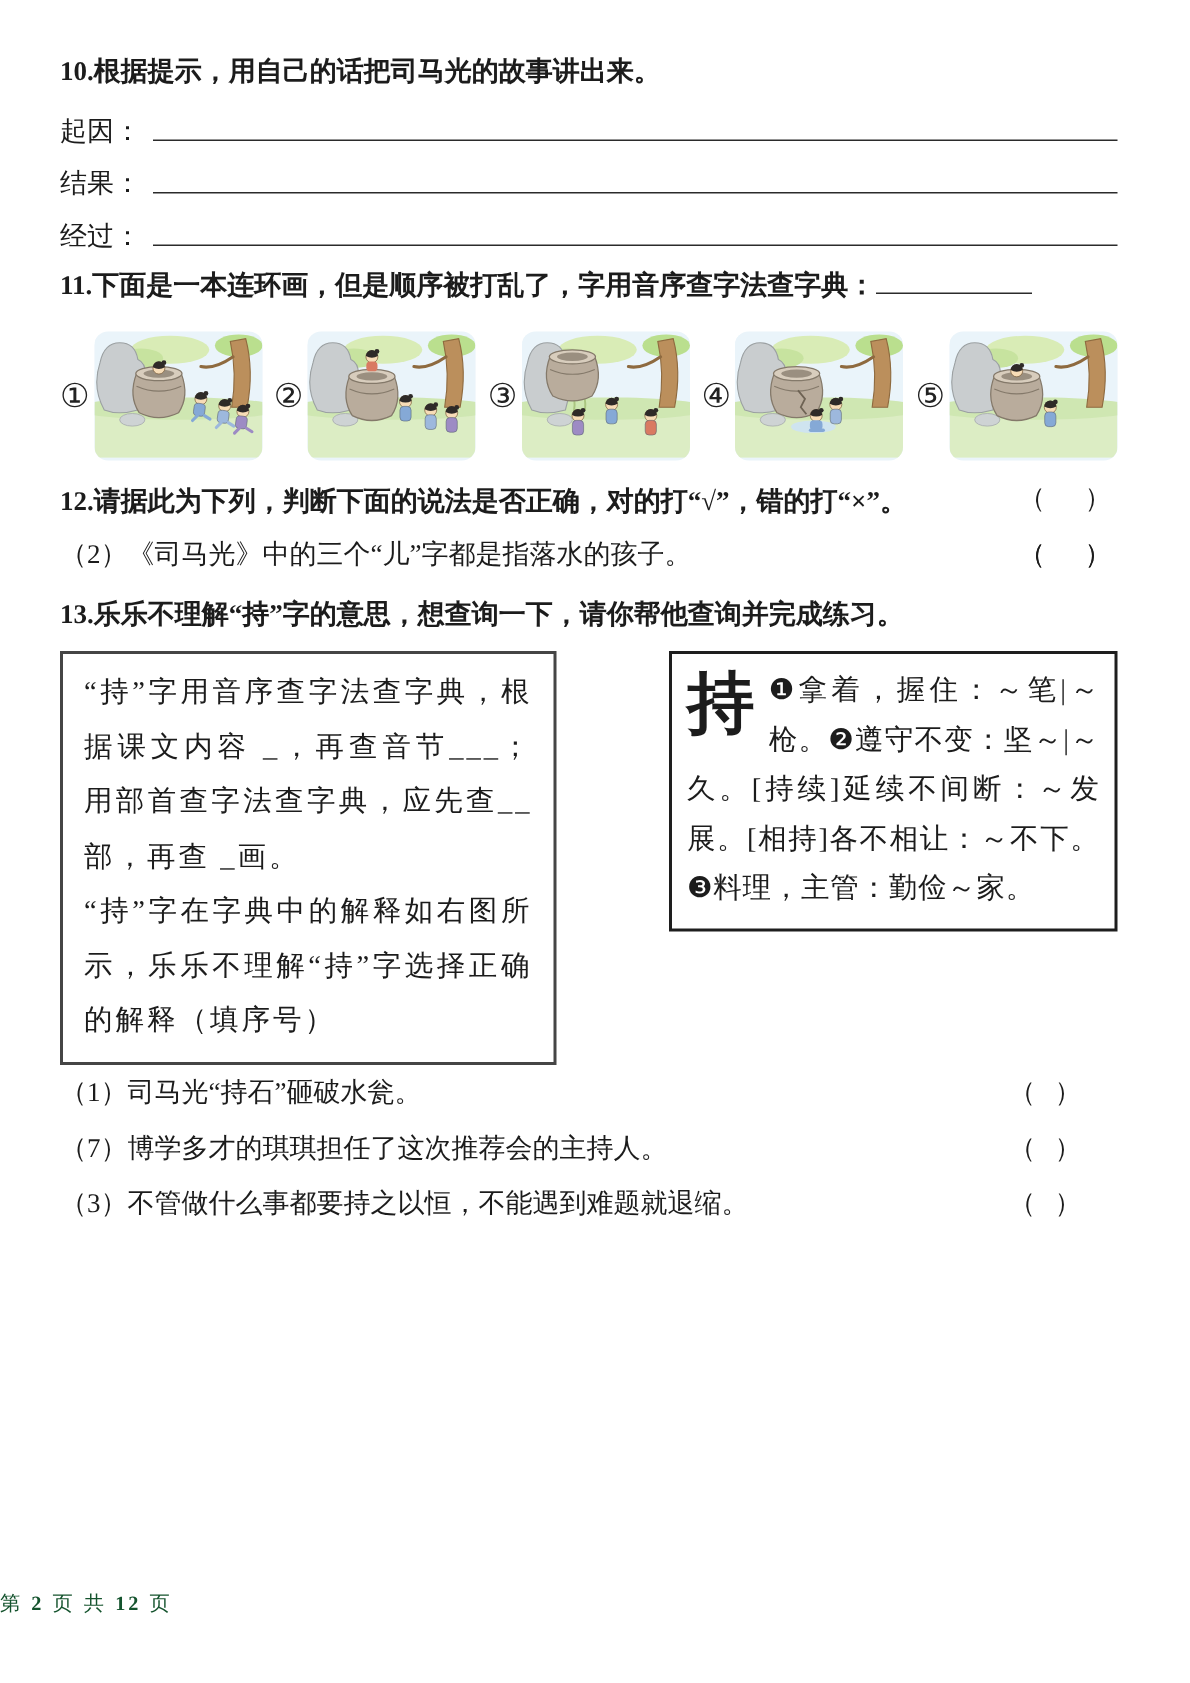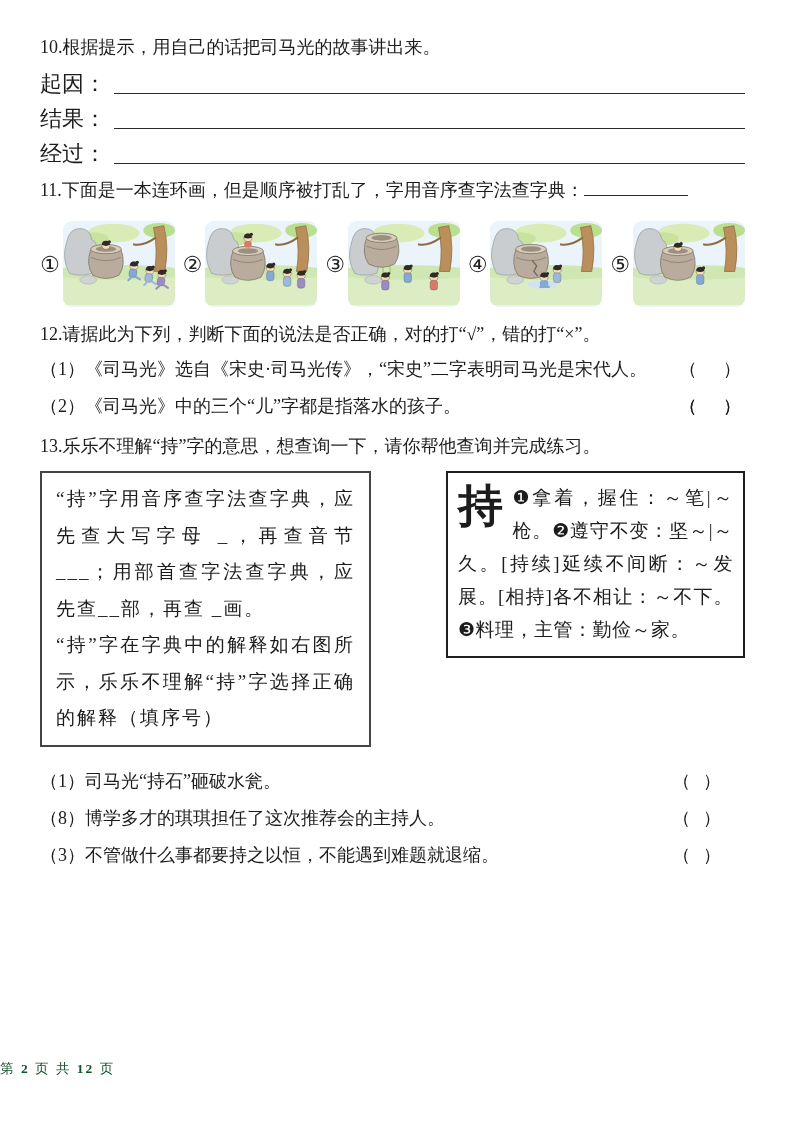--- a/index.html
+++ b/index.html
@@ -16,33 +16,33 @@
   .title{
     text-align:center;
     font-size:35px;
     font-weight:bold;
     letter-spacing:0.5px;
     margin:8px 0 14px;
     white-space:nowrap;
   }
   .t-blue{color:#157fd2;}
   .t-red{color:#ee1111;}
-  .q-line{font-size:18px;line-height:34px;}
+  .q-line{font-size:18px;line-height:34px;font-weight:bold;}
   .mt{margin-top:4px;}
-  .blank-row{display:flex;align-items:flex-end;height:35px;font-size:22px;}
+  .blank-row{display:flex;align-items:flex-end;height:35px;font-size:18px;}
   .blank-line{flex:1;border-bottom:1.5px solid #2b2b2b;margin:0 0 5px 8px;}
   .inline-blank{display:inline-block;width:104px;height:18px;border-bottom:1.5px solid #2b2b2b;vertical-align:baseline;}
   .panels-row{display:flex;justify-content:space-between;align-items:center;margin:14px 0 10px;}
   .panel-unit{display:flex;align-items:center;}
   .panel-num{font-size:22px;margin-right:3px;font-family:"DejaVu Sans",sans-serif;color:#222;}
   .panel-art{width:112px;height:86px;border-radius:9px;overflow:hidden;background:#eaf4fa;}
   .panel-art svg{display:block;}
   .judge-item{position:relative;font-size:18px;line-height:37px;padding-right:64px;}
   .judge-item .paren{position:absolute;right:0;bottom:0;letter-spacing:4px;}
-  .bottom-items{margin-top:16px;}
+  .bottom-items{}
   .bottom-items .judge-item{padding-right:150px;}
   .bottom-items .paren{right:20px;}
   .boxes-row{display:flex;align-items:flex-start;margin-top:8px;}
   .left-box{
     width:332px;box-sizing:border-box;
     border:2px solid #454545;
     padding:8px 14px;
     font-size:19px;line-height:36.5px;
     letter-spacing:2px;text-align:justify;
   }
@@ -304,52 +304,51 @@
           </svg>
         </div>
     </div>
   </div>
 
   <div class="q-line">
     <span>12.</span><span>请据此为下列，判断下面的说法是否正确，对的打“√”，错的打“×”。</span>
   </div>
 
   <div class="judge-item">
-    <span>（1）《司马光》选自《宋史·司马光传》，“宋史”二字表明司马光是宋代人。</span>
     <span class="paren">（　）</span>
   </div>
   <div class="judge-item">
     <span>（2）《司马光》中的三个“儿”字都是指落水的孩子。</span>
     <span class="paren">（　）</span>
   </div>
   <div class="judge-item">
     <span class="paren">（　）</span>
   </div>
 
   <div class="q-line mt">
     <span>13.</span><span>乐乐不理解“持”字的意思，想查询一下，请你帮他查询并完成练习。</span>
   </div>
 
   <div class="boxes-row">
     <div class="left-box">
-      <p>“持”字用音序查字法查字典，应先查大写字母 _，再查音节___；用部首查字法查字典，应先查__部，再查 _画。</p>
+      <p>“持”字用音序查字法查字典，根据课文内容 _，再查音节___；用部首查字法查字典，应先查__部，再查 _画。</p>
       <p>“持”字在字典中的解释如右图所示，乐乐不理解“持”字选择正确的解释（填序号）</p>
     </div>
     <div class="dict-box">
       <span class="headword">持</span><span>❶拿着，握住：～笔|～枪。❷遵守不变：坚～|～久。[持续]延续不间断：～发展。[相持]各不相让：～不下。❸料理，主管：勤俭～家。</span>
     </div>
   </div>
 
   <div class="bottom-items">
     <div class="judge-item">
       <span>（1）司马光“持石”砸破水瓮。</span>
       <span class="paren">（ ）</span>
     </div>
     <div class="judge-item">
-      <span>（8）博学多才的琪琪担任了这次推荐会的主持人。</span>
+      <span>（7）博学多才的琪琪担任了这次推荐会的主持人。</span>
       <span class="paren">（ ）</span>
     </div>
     <div class="judge-item">
       <span>（3）不管做什么事都要持之以恒，不能遇到难题就退缩。</span>
       <span class="paren">（ ）</span>
     </div>
   </div>
 
   <div class="footer">
     <span>第</span>

